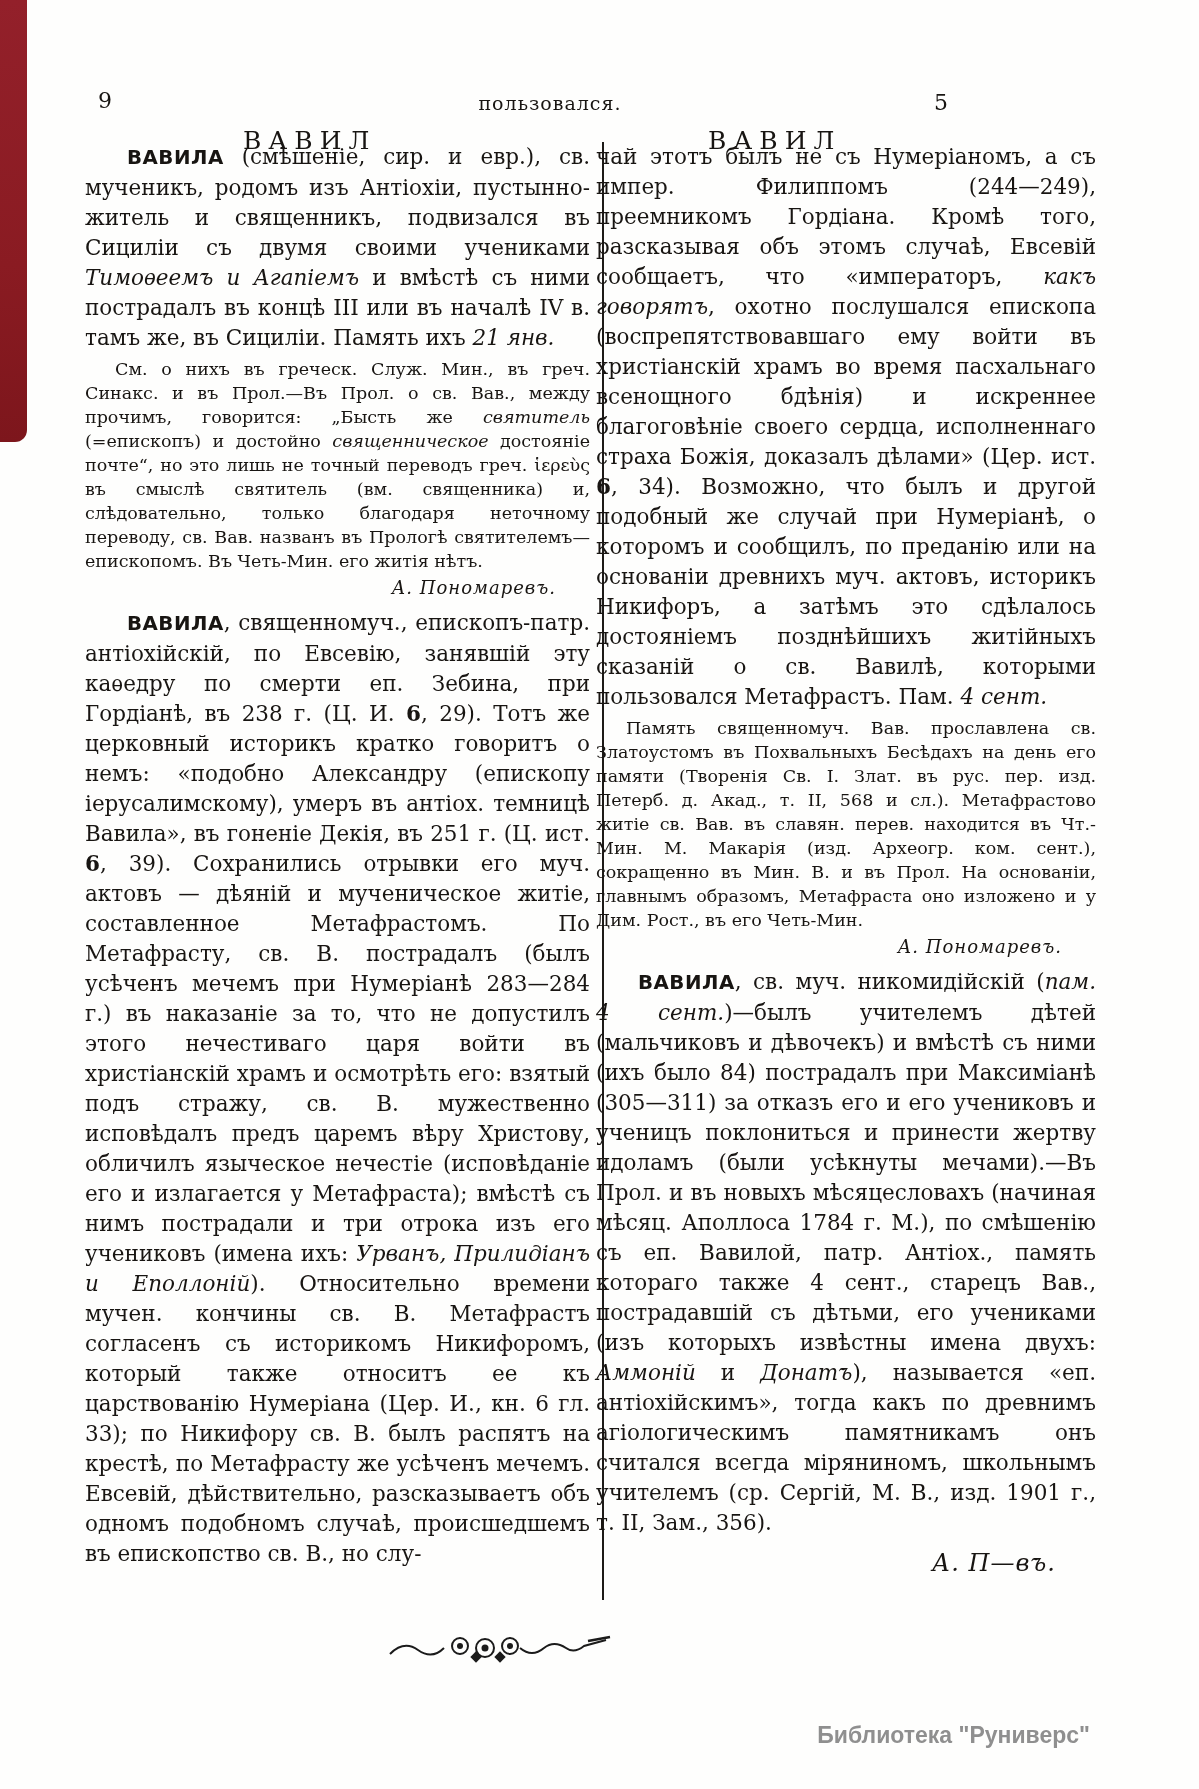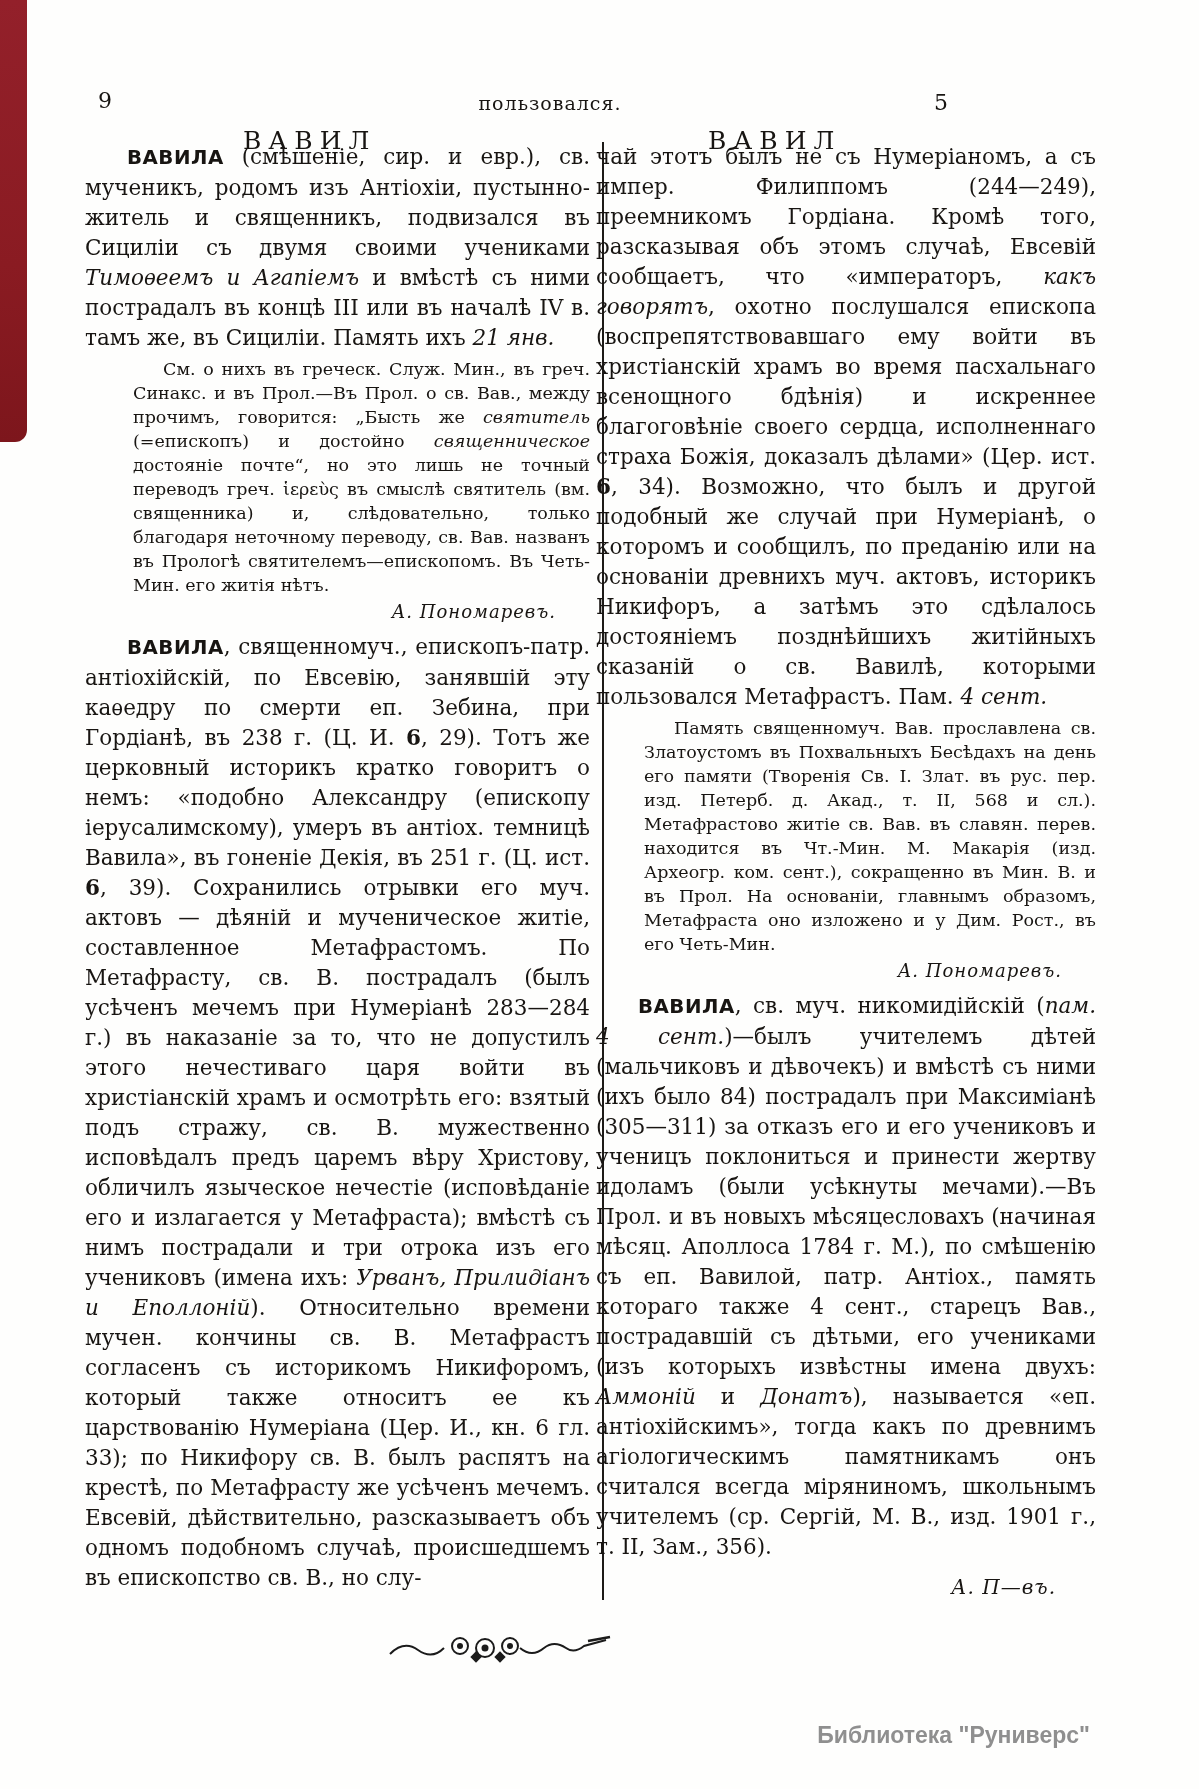--- a/index.html
+++ b/index.html
@@ -32,23 +32,23 @@
     font-size:19px;letter-spacing:1px;}
   
   .col{position:absolute;top:142px;text-align:justify;}
   #left-column{left:85px;width:505px;}
   #right-column{left:596px;width:500px;}
   .divider{position:absolute;left:602px;top:142px;width:2px;height:1458px;background:#1d1a17;}
   p{margin:0;}
   p.entry,p.cont{font-size:21.5px;line-height:30px;}
   p.entry{text-indent:42px;}
   p.cont{text-indent:0;}
-  p.small{font-size:17.5px;line-height:24px;text-indent:30px;margin-top:4px;margin-left:48px;}
+  p.small{font-size:17.5px;line-height:24px;text-indent:30px;margin-top:4px;}
   p.sig_small{font-size:18px;line-height:25px;text-align:right;padding-right:34px;margin:2px 0 8px;}
-  p.sig{font-size:20px;line-height:30px;text-align:right;padding-right:40px;margin-top:10px;}
+  p.sig{font-size:24px;line-height:30px;text-align:right;padding-right:40px;margin-top:10px;}
   p.sig .r-i,p.sig_small .r-i{letter-spacing:1px;font-style:italic;}
   .r-i{font-style:italic;}
   .r-bs{font-weight:bold;}
   .r-b{font-family:"DejaVu Sans", sans-serif;font-weight:bold;font-size:0.92em;letter-spacing:0.5px;}
   
   .tailpiece{position:absolute;left:388px;top:1630px;}
   
   .watermark{
     position:absolute;left:700px;top:1722px;width:390px;text-align:right;
     font-family:"Liberation Sans", sans-serif;font-weight:bold;

